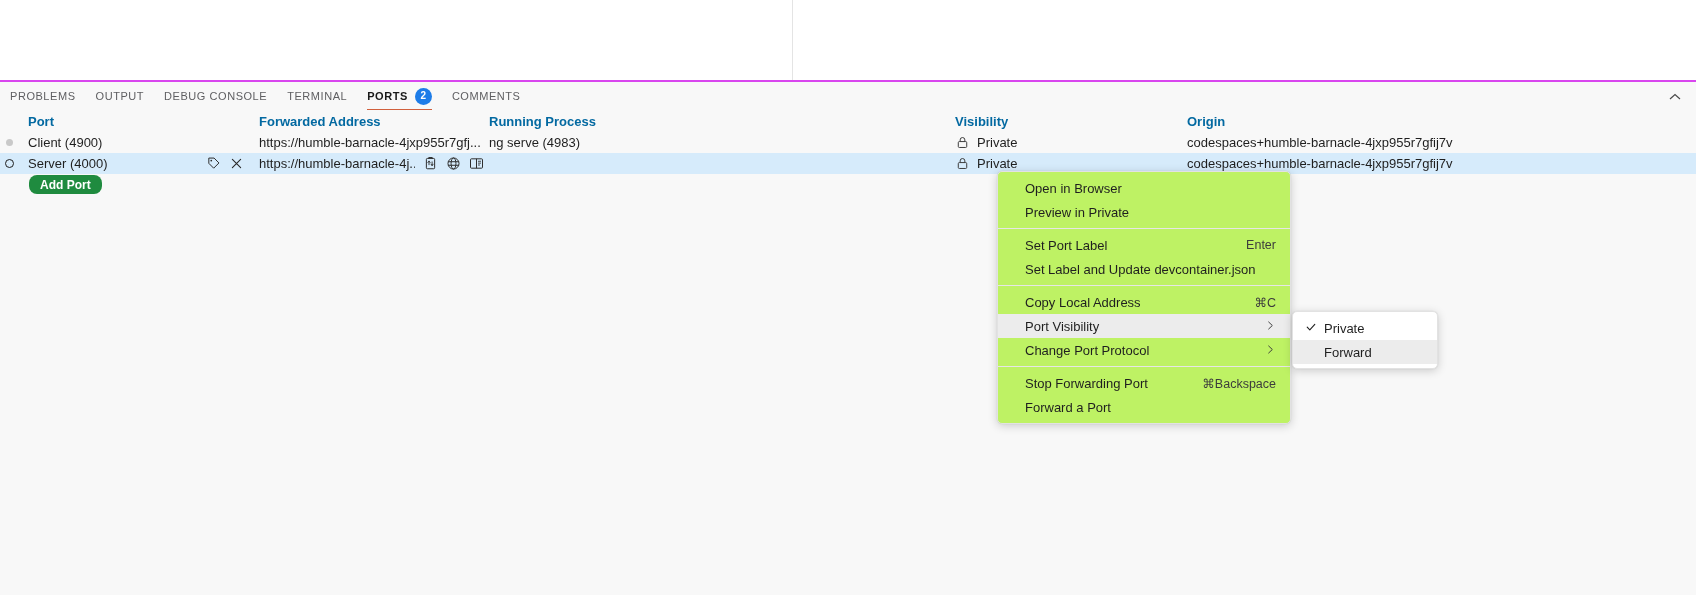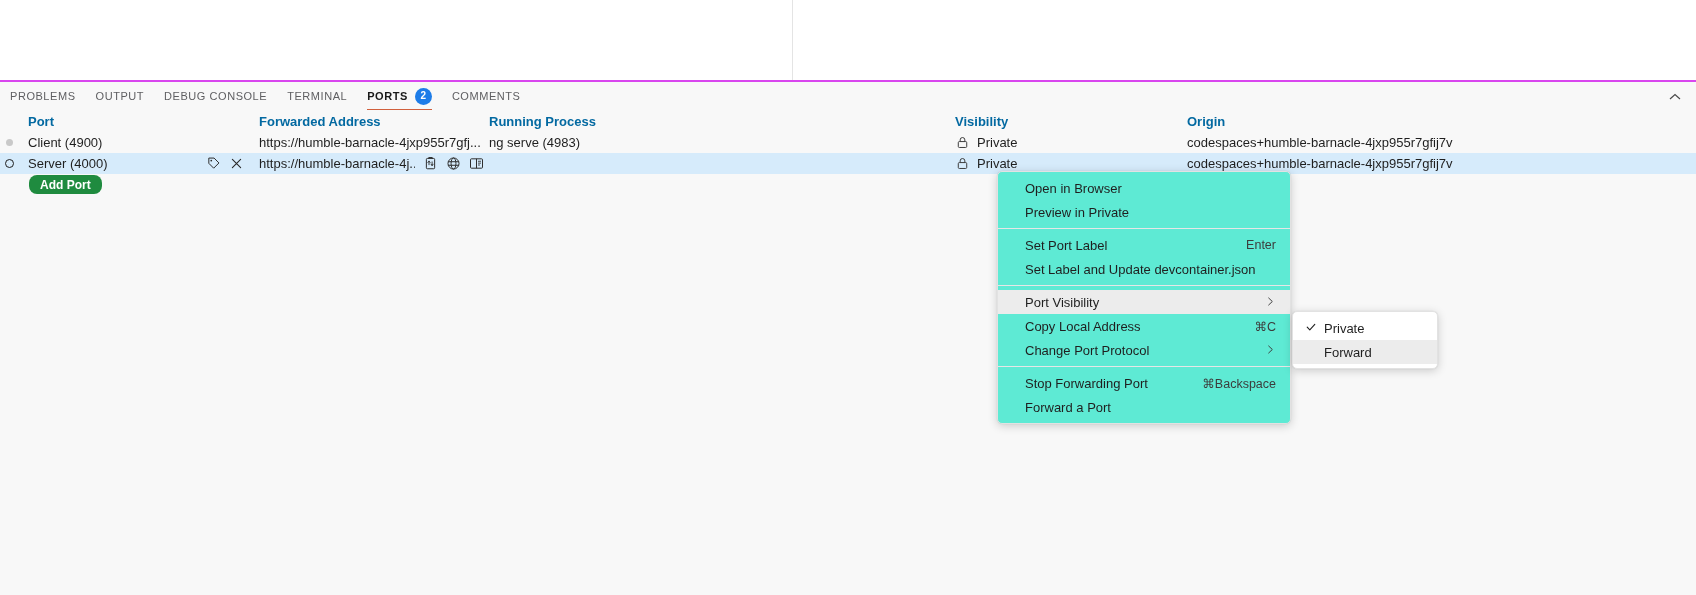--- a/index.html
+++ b/index.html
@@ -76,21 +76,21 @@
     font-size: 12px; font-weight: 700;
     border: none; border-radius: 8px;
     display: inline-flex; align-items: center; justify-content: center;
     cursor: pointer;
     font-family: "Liberation Sans", sans-serif;
   }
 
   
   .ctxmenu {
     position: absolute; left: 997px; top: 171px; width: 294px;
-    background: #5eead4;
+    background: #bef264;
     border: 1px solid #e2e2e2;
     border-radius: 5px;
     box-shadow: 0 2px 10px rgba(0,0,0,.18), 0 0 0 .5px rgba(0,0,0,.04);
     padding: 4px 0;
     font-size: 13px; color: #1f1f1f;
   }
   .mi {
     position: relative; height: 24px; display: flex; align-items: center;
     padding: 0 14px 0 27px; cursor: pointer; white-space: nowrap;
   }
@@ -256,31 +256,31 @@
       </div>
       <div class="msep"></div>
       <div class="mi">
         <span>Set Port Label</span>
         <span class="kbd">Enter</span>
       </div>
       <div class="mi">
         <span>Set Label and Update devcontainer.json</span>
       </div>
       <div class="msep"></div>
+      <div class="mi">
+        <span>Copy Local Address</span>
+        <span class="kbd">⌘C</span>
+      </div>
       <div class="mi highlight">
         <span>Port Visibility</span>
         <span class="chev"><svg width="11" height="11" viewBox="0 0 12 12" fill="none">
             <path d="M4 2.2 L8 6 L4 9.8" stroke="#3c3c3c" stroke-width="1.05" fill="none" stroke-linecap="round" stroke-linejoin="round"></path>
           </svg></span>
       </div>
       <div class="mi">
-        <span>Copy Local Address</span>
-        <span class="kbd">⌘C</span>
-      </div>
-      <div class="mi">
         <span>Change Port Protocol</span>
         <span class="chev"><svg width="11" height="11" viewBox="0 0 12 12" fill="none">
             <path d="M4 2.2 L8 6 L4 9.8" stroke="#3c3c3c" stroke-width="1.05" fill="none" stroke-linecap="round" stroke-linejoin="round"></path>
           </svg></span>
       </div>
       <div class="msep"></div>
       <div class="mi">
         <span>Stop Forwarding Port</span>
         <span class="kbd">⌘Backspace</span>
       </div>

